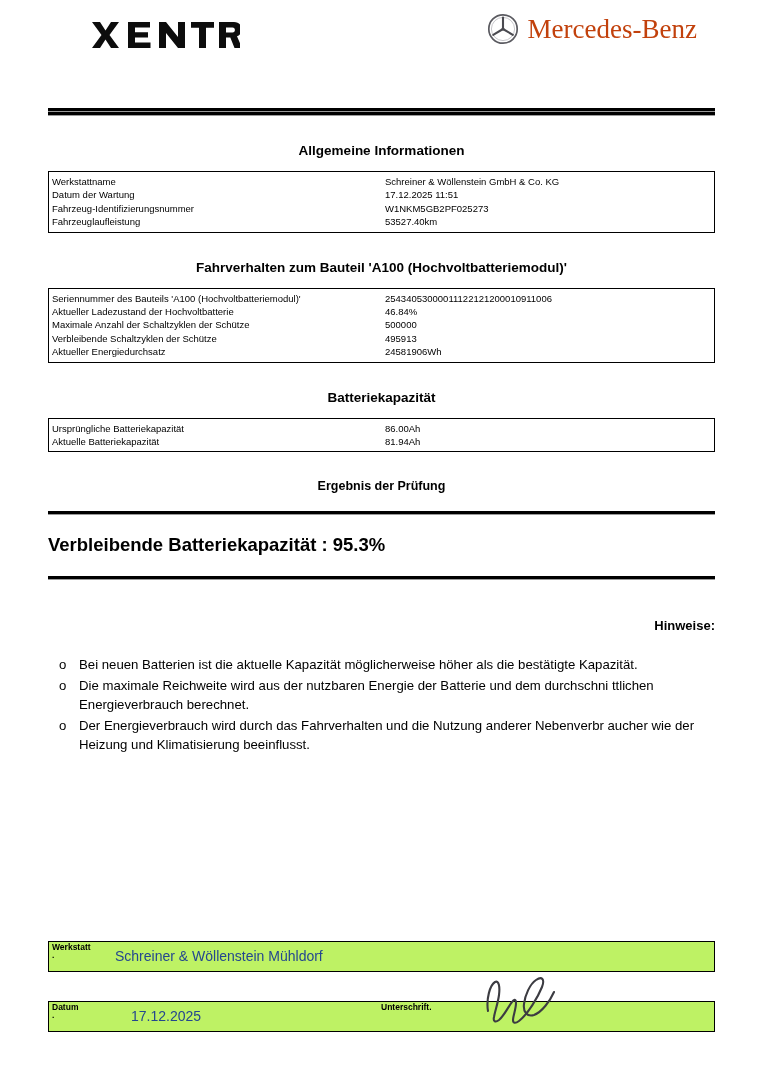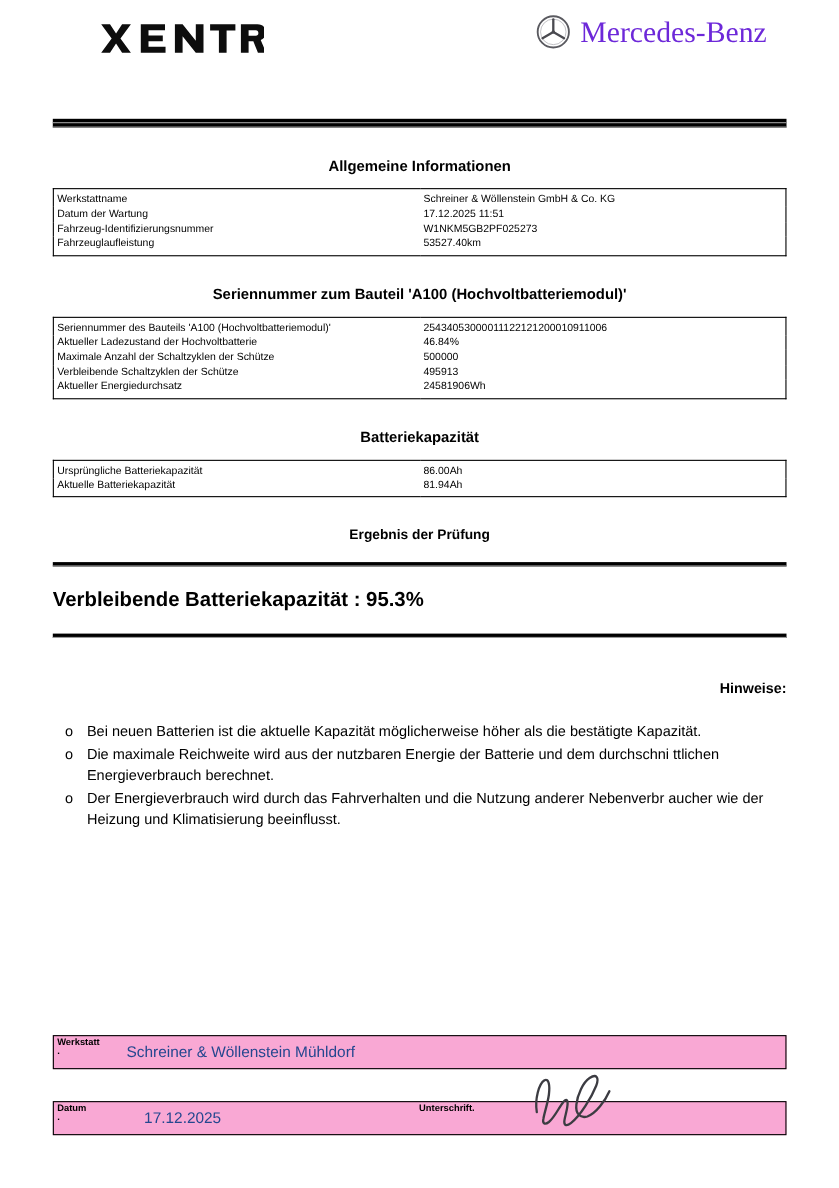--- a/index.html
+++ b/index.html
@@ -40,21 +40,21 @@
     top: 12px;
     display: flex;
     align-items: center;
     gap: 8px;
   }
   .mb-star { display: block; }
   .mb-word {
     font-family: "Liberation Serif", serif;
     font-size: 27px;
     letter-spacing: 0px;
-    color: #6d28d9;
+    color: #c2410c;
     white-space: nowrap;
   }
 
   
   .rule-thick {
     height: 3px;
     background: #000;
     margin: 0;
     border-bottom: 1px solid #9a9a9a;
   }
@@ -142,21 +142,21 @@
   .sig-wrap {
     position: absolute;
     left: 48px;
     right: 48px;
     bottom: 48px;
   }
   .sig-box {
     border: 1px solid #000;
     height: 29px;
     position: relative;
-    background: #f9a8d4;
+    background: #bef264;
   }
   .sig-box .caption {
     position: absolute;
     left: 3px;
     top: 1px;
     font-size: 8.5px;
     font-weight: bold;
     line-height: 9px;
   }
   .sig-box .caption .dot {
@@ -247,21 +247,21 @@
         <td class="k">Fahrzeug-Identifizierungsnummer</td>
         <td class="v">W1NKM5GB2PF025273</td>
       </tr>
       <tr>
         <td class="k">Fahrzeuglaufleistung</td>
         <td class="v">53527.40km</td>
       </tr>
     </tbody>
   </table>
 
-  <div class="section-title">Seriennummer zum Bauteil 'A100 (Hochvoltbatteriemodul)'</div>
+  <div class="section-title">Fahrverhalten zum Bauteil 'A100 (Hochvoltbatteriemodul)'</div>
   <table class="data-table">
     <tbody>
       <tr>
         <td class="k">Seriennummer des Bauteils 'A100 (Hochvoltbatteriemodul)'</td>
         <td class="v">25434053000011122121200010911006</td>
       </tr>
       <tr>
         <td class="k">Aktueller Ladezustand der Hochvoltbatterie</td>
         <td class="v">46.84%</td>
       </tr>

